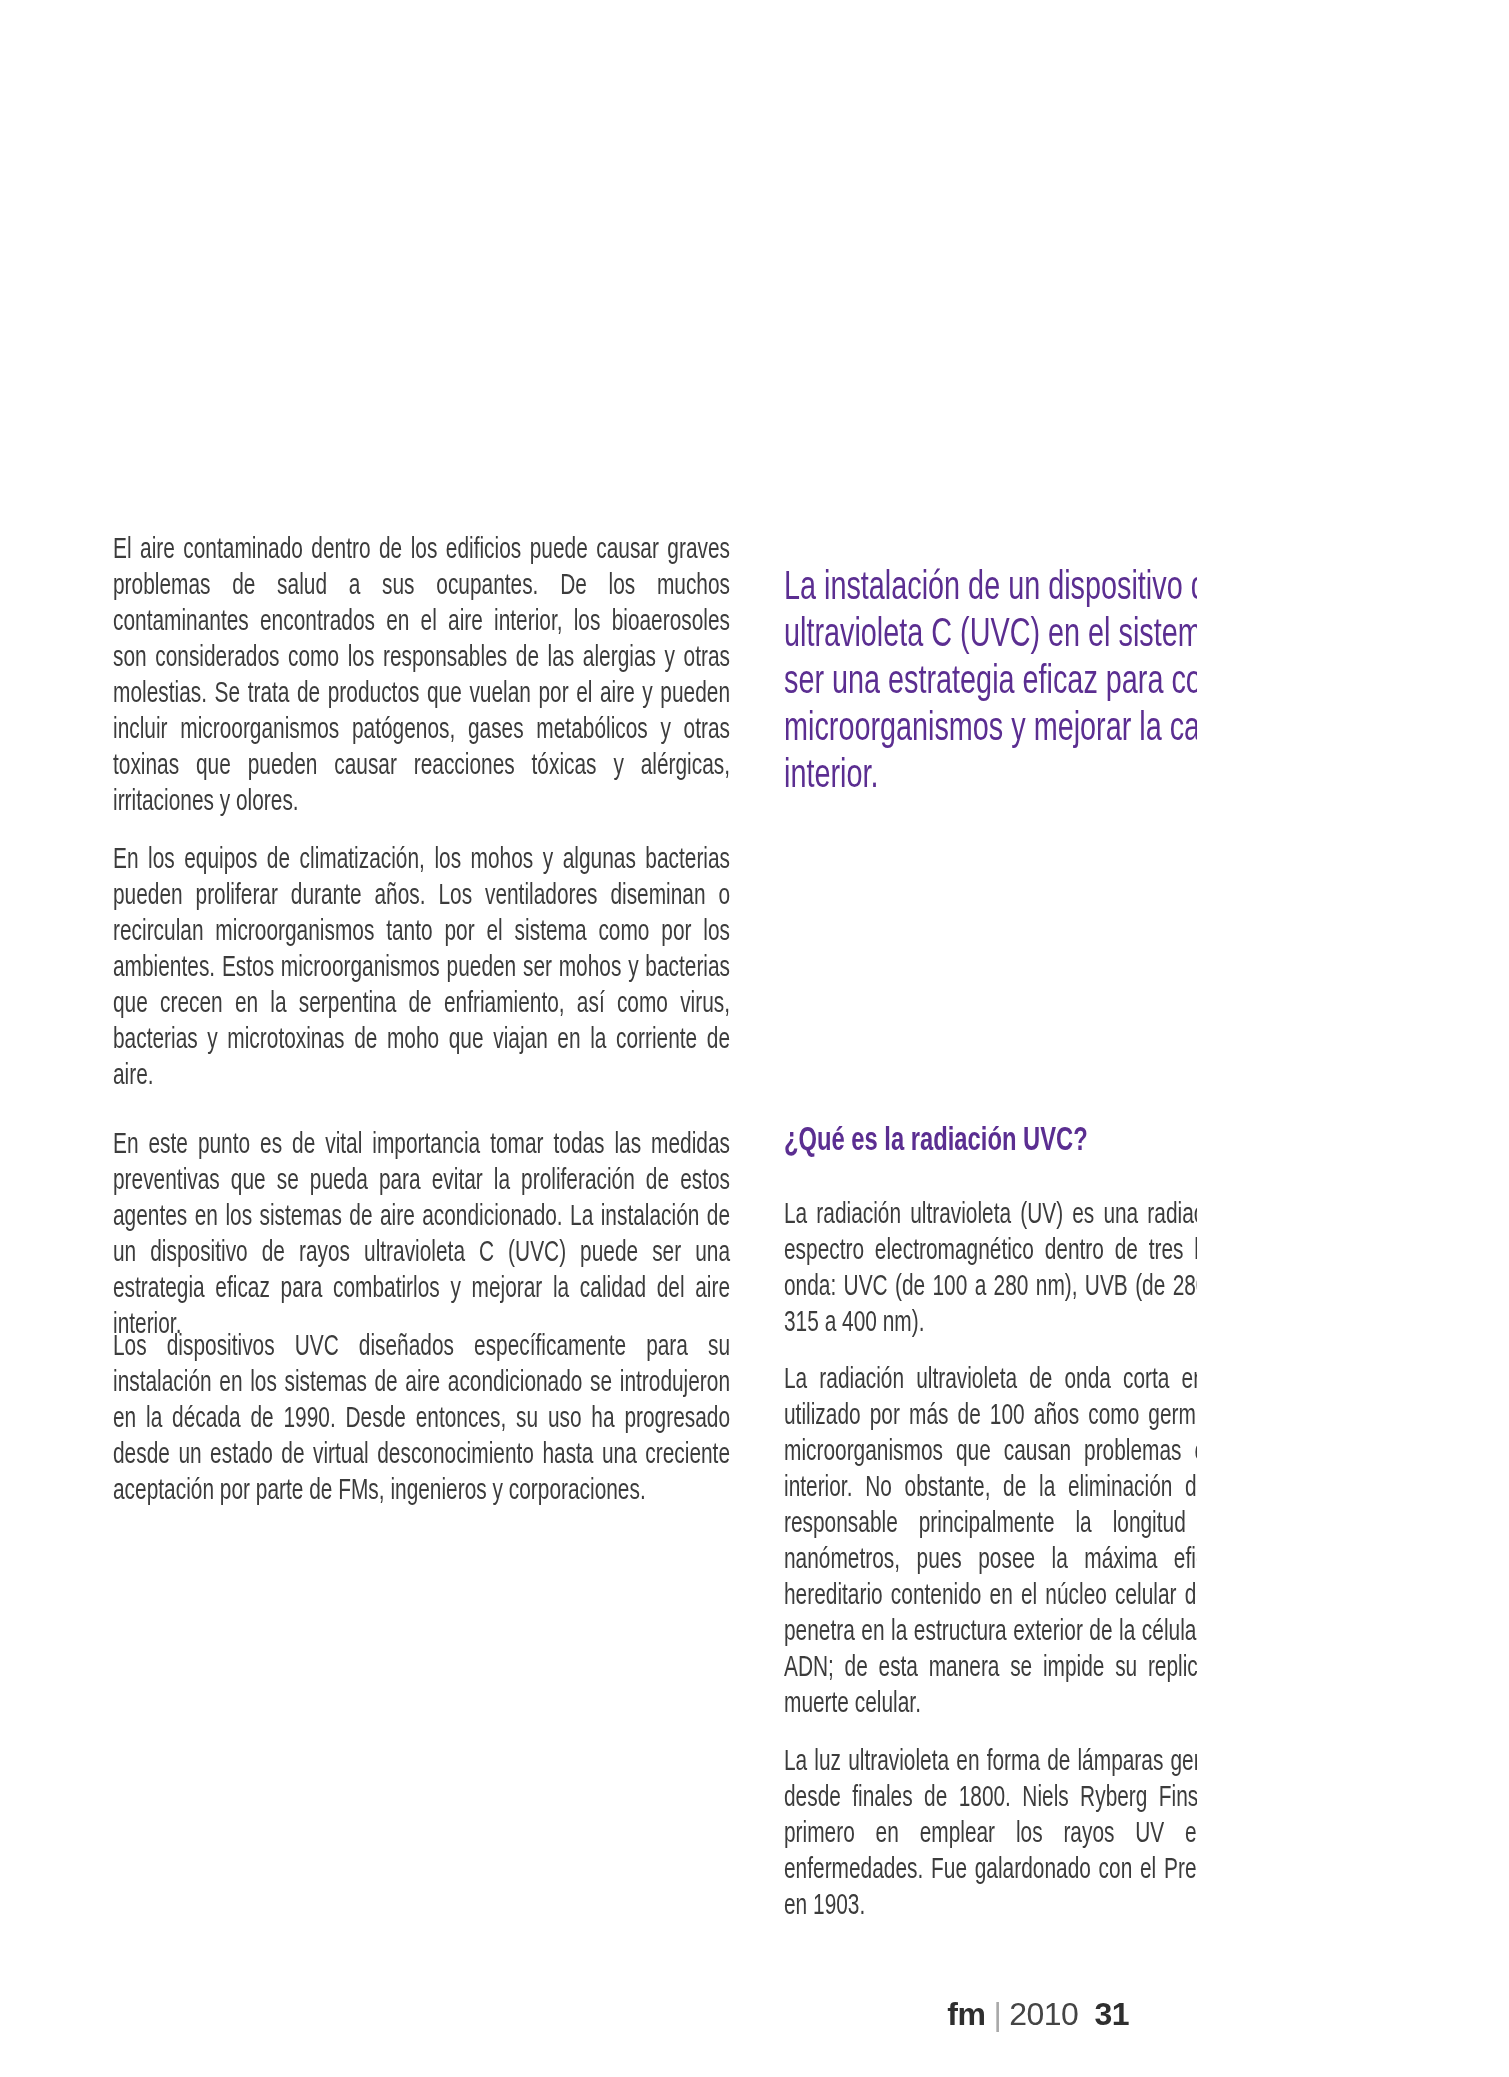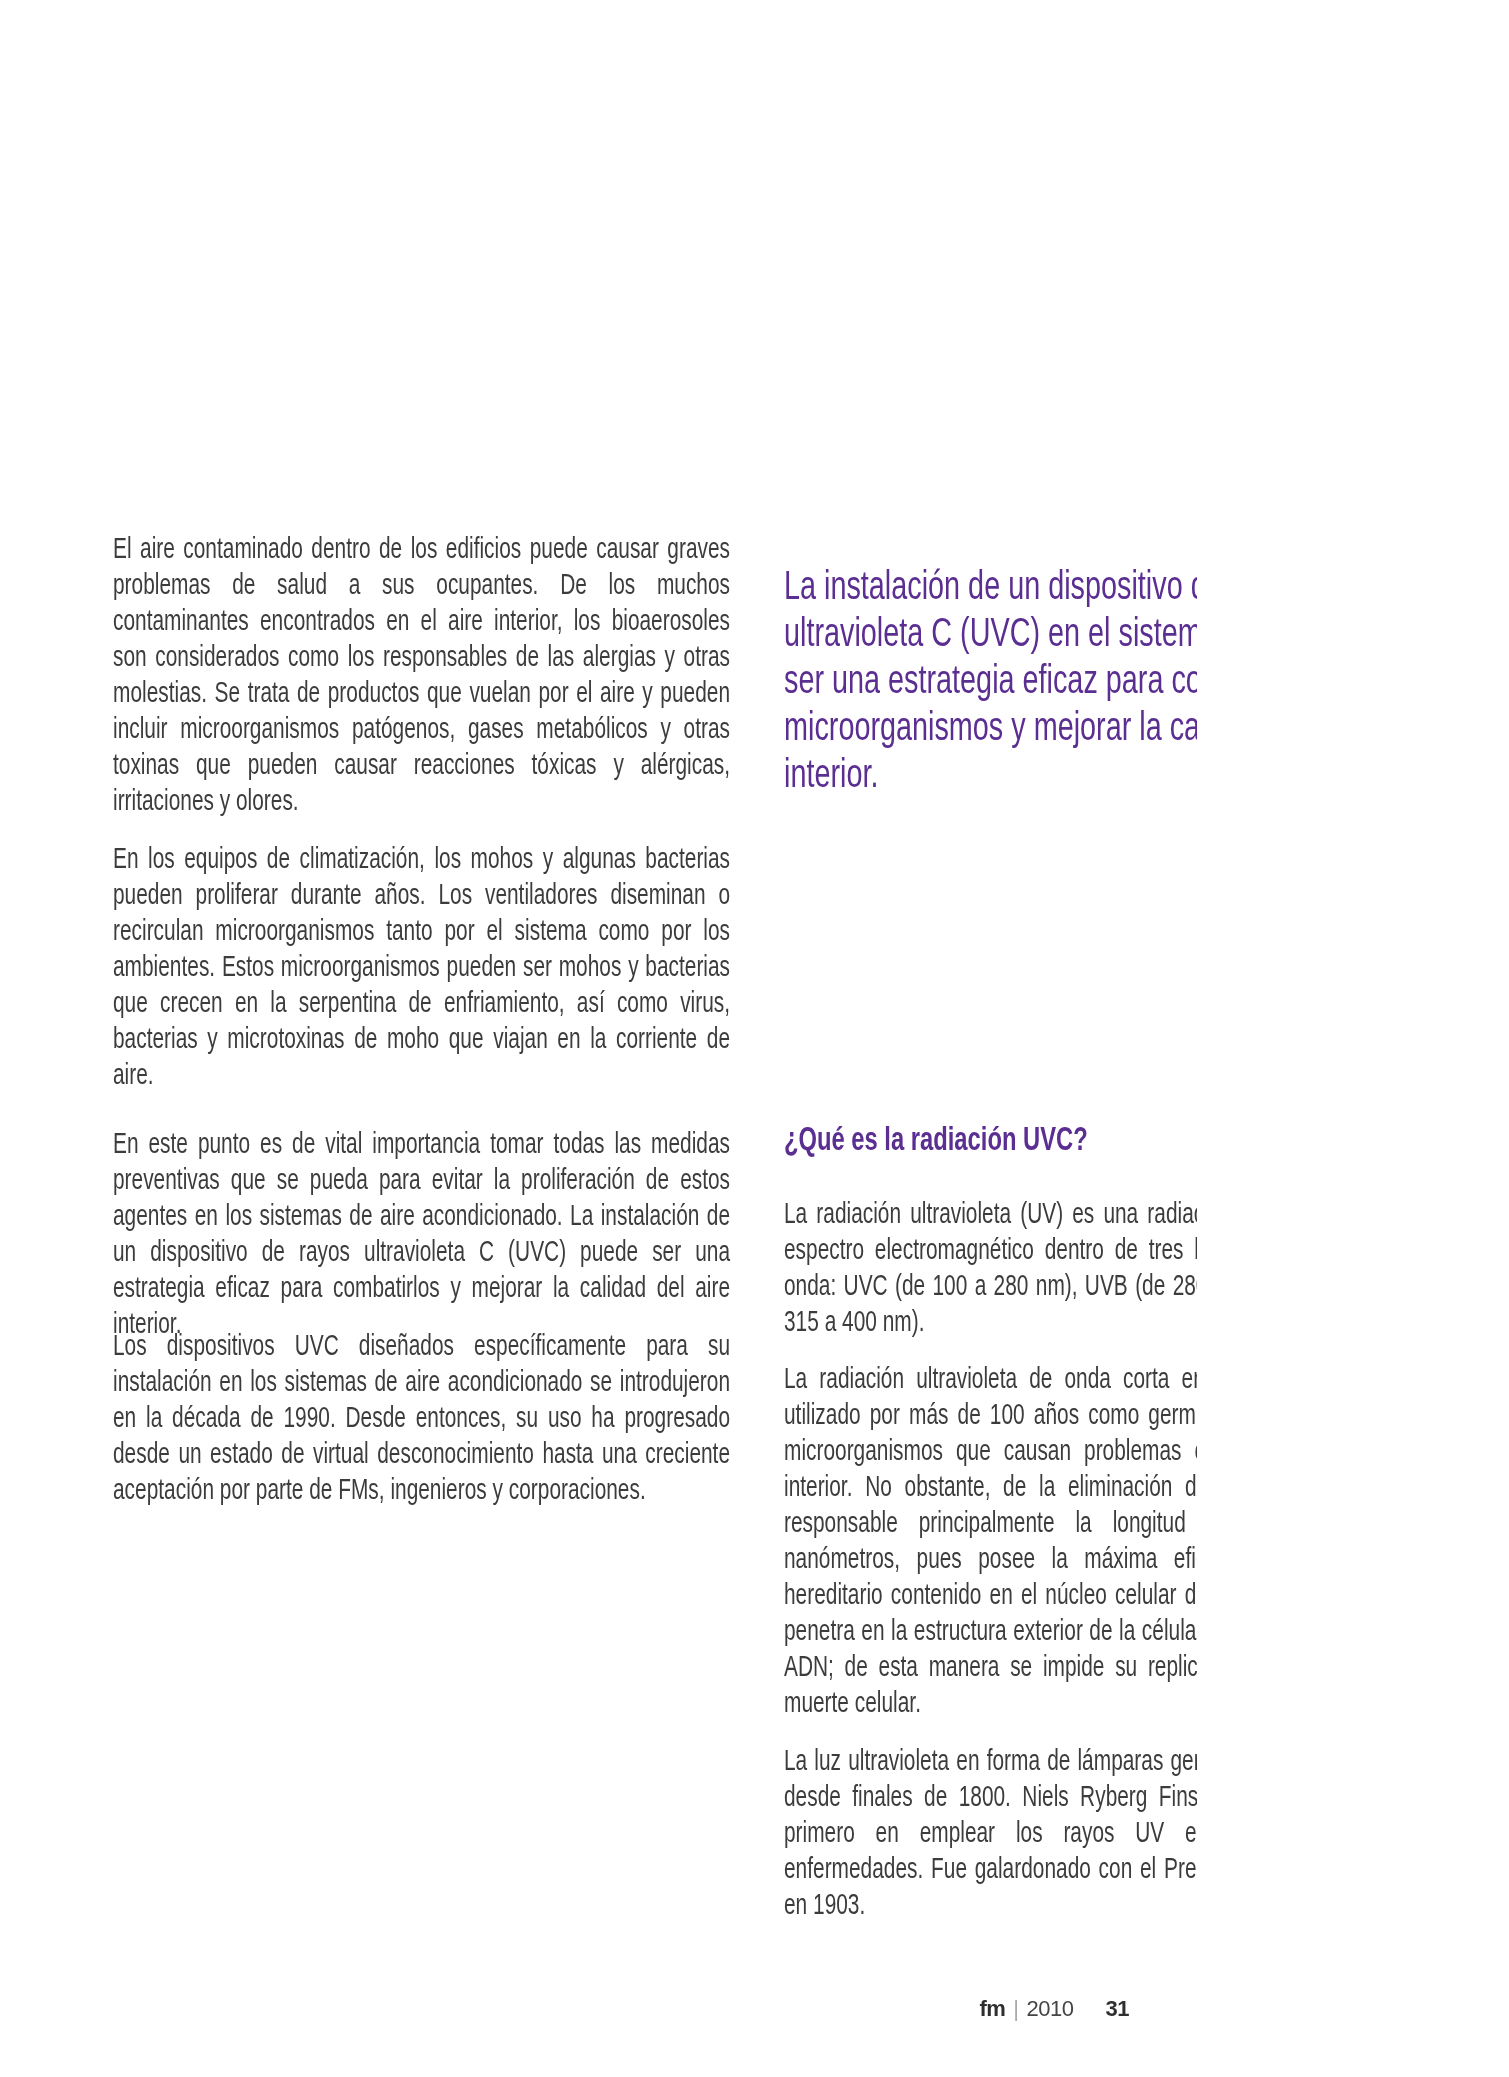--- a/index.html
+++ b/index.html
@@ -48,40 +48,40 @@
     font-weight: bold;
     color: #5b2e91;
     margin: 0;
   }
   .footer {
     position: absolute;
     top: 1996px;
     right: 68px;
     display: flex;
     align-items: baseline;
-    font-size: 22px;
+    font-size: 32px;
     color: #454545;
     letter-spacing: -0.5px;
   }
   .footer .mag {
     font-weight: bold;
     color: #2f2f2f;
   }
   .footer .sep {
     color: #a9a9a9;
     margin: 0 8px;
     font-weight: 300;
   }
   .footer .year {
     color: #454545;
   }
   .footer .pagenum {
     font-weight: bold;
     color: #2f2f2f;
-    margin-left: 32px;
+    margin-left: 16px;
   }
 </style>
 </head>
 <body>
 
 <div class="page">
 
   <p class="blk body-text left-p" style="top:530px">El aire contaminado dentro de los edificios puede causar graves problemas de salud a sus ocupantes. De los muchos contaminantes encontrados en el aire interior, los bioaerosoles son considerados como los responsables de las alergias y otras molestias. Se trata de productos que vuelan por el aire y pueden incluir microorganismos patógenos, gases metabólicos y otras toxinas que pueden causar reacciones tóxicas y alérgicas, irritaciones y olores.</p>
 
   <p class="blk body-text left-p" style="top:840px">En los equipos de climatización, los mohos y algunas bacterias pueden proliferar durante años. Los ventiladores diseminan o recirculan microorganismos tanto por el sistema como por los ambientes. Estos microorganismos pueden ser mohos y bacterias que crecen en la serpentina de enfriamiento, así como virus, bacterias y microtoxinas de moho que viajan en la corriente de aire.</p>

